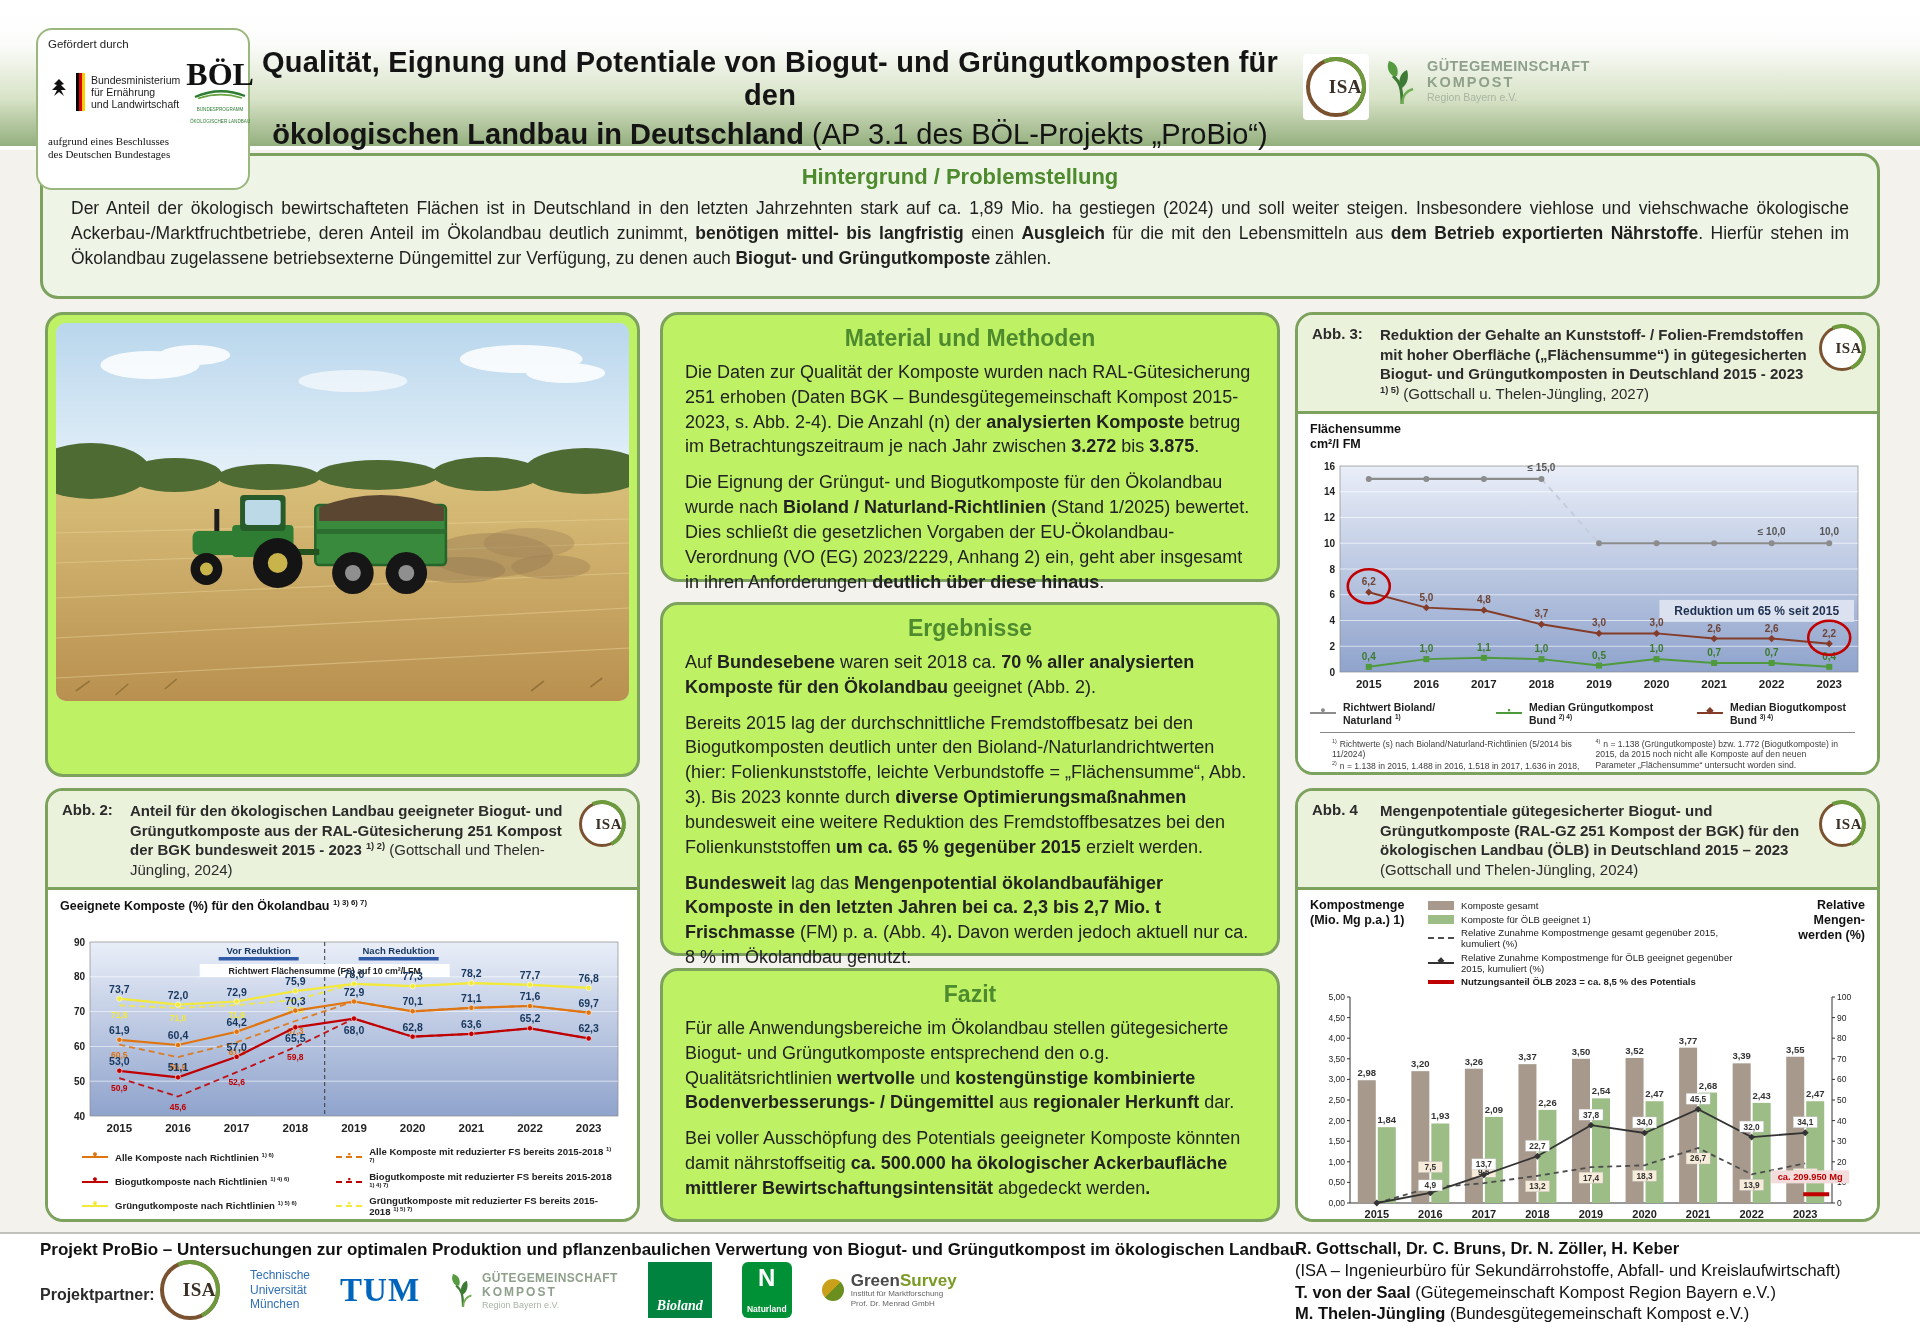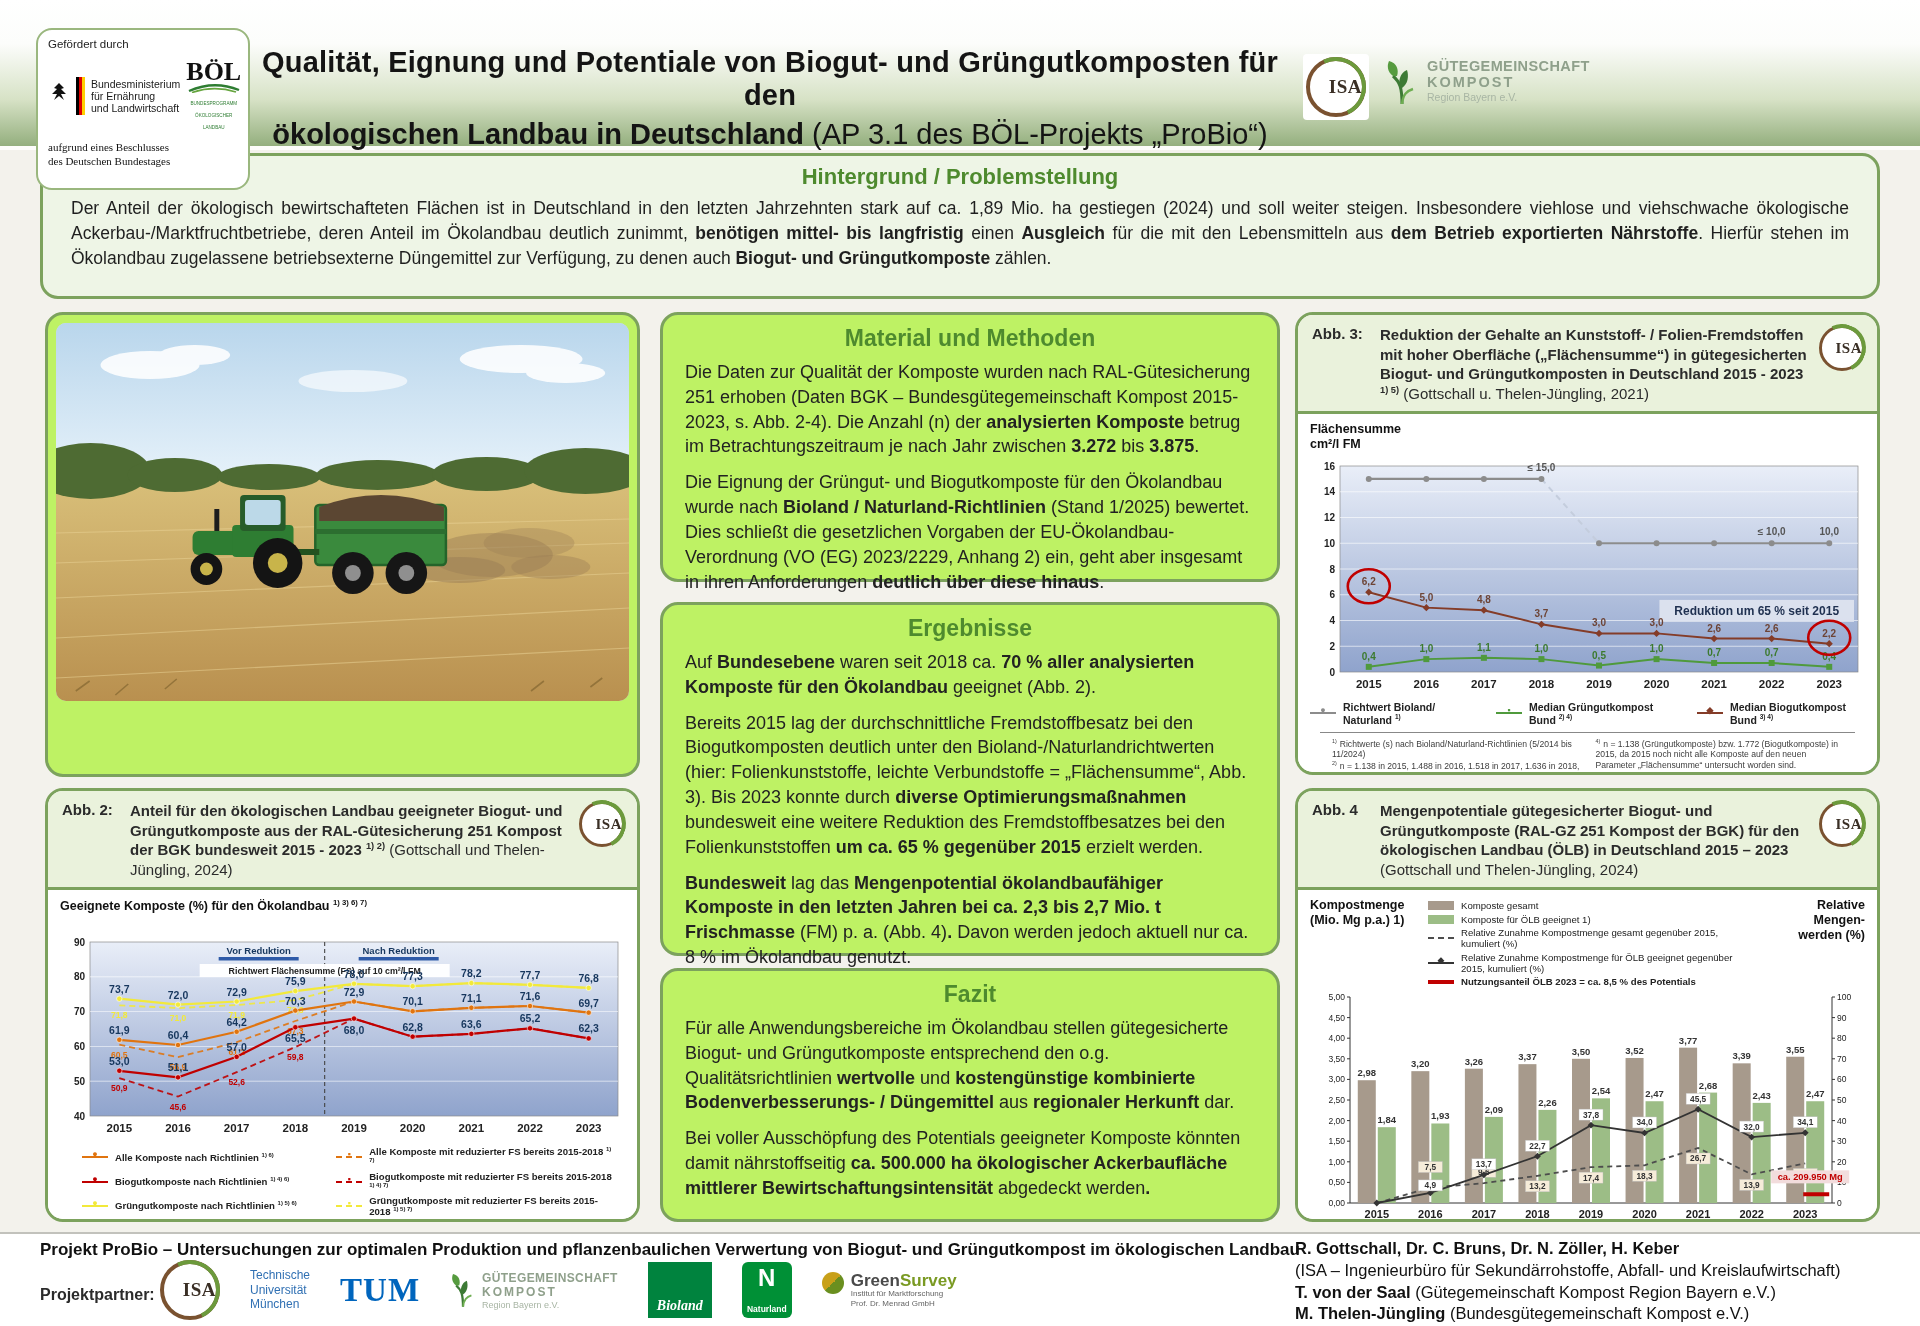--- a/index.html
+++ b/index.html
@@ -11,21 +11,21 @@
         background:linear-gradient(180deg,#ffffff 0%,#fcfdfb 30%,#d7e2c6 68%,#94af7e 100%);
         border-bottom:4px solid #fdfdfb}
   .funder-box{position:absolute;left:36px;top:28px;width:214px;height:162px;background:#fff;
         border:2px solid #9ab77e;border-radius:16px;padding:8px 10px;z-index:6;font-size:11px}
   .funder-box .small{font-size:11.5px;color:#222}
   .ministry-row{display:flex;align-items:center;gap:6px;margin-top:10px}
   .ministry-text{font-size:10.5px;line-height:1.15;white-space:pre-line;color:#1a1a1a}
   .stripes{display:flex;height:38px}
   .stripes i{width:3px;height:100%;display:block}
   .boel{margin-left:auto;text-align:center}
-  .boel .bo{font-family:"Liberation Serif",serif;font-weight:bold;font-size:26px;line-height:.9;color:#111}
+  .boel .bo{font-family:"Liberation Serif",serif;font-weight:bold;font-size:32px;line-height:.9;color:#111}
   .boel .sub{font-size:4.6px;color:#2e7d32;white-space:pre-line;line-height:1.1;margin-top:2px}
   .mandate{margin-top:10px;font-family:"Liberation Serif",serif;font-size:11px;line-height:1.2;white-space:pre-line;color:#111}
 
   .title-wrap{position:absolute;left:255px;top:46px;width:1030px;text-align:center;z-index:5}
   .title-wrap .l1{font-size:29px;font-weight:bold;color:#141414;letter-spacing:.2px}
   .title-wrap .l2{font-size:29px;color:#141414;margin-top:6px}
   .title-wrap .l2 .b{font-weight:bold}
 
   .isa-badge{width:60px;height:60px;border-radius:50%;background:#fff;position:relative;display:flex;align-items:center;justify-content:flex-end;
       border:4px solid #7a5230;box-shadow:inset 0 0 0 1px #fff}
@@ -88,21 +88,21 @@
   .partners-lab{position:absolute;left:40px;top:52px;font-size:16px;font-weight:bold}
   .partners{position:absolute;left:160px;top:26px;display:flex;align-items:center;gap:30px}
   .tu-text{font-size:12px;color:#3070b3;line-height:1.2}
   .tum-mark{font-size:33px;font-weight:bold;color:#0065bd;letter-spacing:1px;font-family:Liberation Serif, serif}
   .pt-ggk{display:flex;gap:6px;align-items:center}
   .bioland{width:64px;height:56px;background:#00833e;display:flex;align-items:flex-end;justify-content:center;padding-bottom:4px}
   .bioland span{color:#fff;font-family:"Liberation Serif",serif;font-style:italic;font-weight:bold;font-size:14px}
   .naturland{width:50px;height:56px;background:#009036;border-radius:6px;display:flex;flex-direction:column;align-items:center;justify-content:space-between;padding:4px 2px}
   .naturland .leaf{color:#fff;font-size:24px;font-weight:bold;line-height:1}
   .naturland .nl{color:#fff;font-size:8.5px;font-weight:bold}
-  .gs{display:flex;gap:7px;}
+  .gs{display:flex;gap:7px;align-items:center}
   .gs-icon{width:22px;height:22px;border-radius:50%;background:linear-gradient(135deg,#c8a019 50%,#6a8f1f 50%)}
   .gs-name{font-size:17px;font-weight:bold;color:#4a4a4a;line-height:1}
   .gs-name .s2{color:#7a9a23}
   .gs-sub{font-size:8px;color:#666;line-height:1.2}
   .authors{position:absolute;left:1295px;top:4px;font-size:16.5px;line-height:1.32;color:#111}
 
   svg text{font-family:"Liberation Sans",sans-serif}
 </style>
 </head>
 <body>
@@ -416,21 +416,21 @@
             <span><span>Grüngutkomposte mit reduzierter FS bereits 2015-2018</span> <sup>1) 5) 7)</sup></span>
           </span>
       </div>
       
     </div>
   </div>
 
   <div class="gbox fig-box" style="left:1295px;top:312px;width:585px;height:463px">
     <div class="fig-head">
       <span class="lab">Abb. 3:</span>
-      <span class="ttl"><span>Reduktion der Gehalte an Kunststoff- / Folien-Fremdstoffen mit hoher Oberfläche („Flächensumme“) in gütegesicherten Biogut- und Grüngutkomposten in Deutschland 2015 - 2023</span> <sup>1) 5)</sup><span class="credit"> (Gottschall u. Thelen-Jüngling, 2021)</span></span>
+      <span class="ttl"><span>Reduktion der Gehalte an Kunststoff- / Folien-Fremdstoffen mit hoher Oberfläche („Flächensumme“) in gütegesicherten Biogut- und Grüngutkomposten in Deutschland 2015 - 2023</span> <sup>1) 5)</sup><span class="credit"> (Gottschall u. Thelen-Jüngling, 2027)</span></span>
       <span class="isa-badge">
           <span>ISA</span>
         </span>
     </div>
     <div class="fig-body">
       <div class="axis-lab">Flächensumme
 cm²/l FM</div>
       <svg id="chart3" width="556" height="242">
           <defs>
             <linearGradient id="g3" x1="0" y1="0" x2="0" y2="1">

